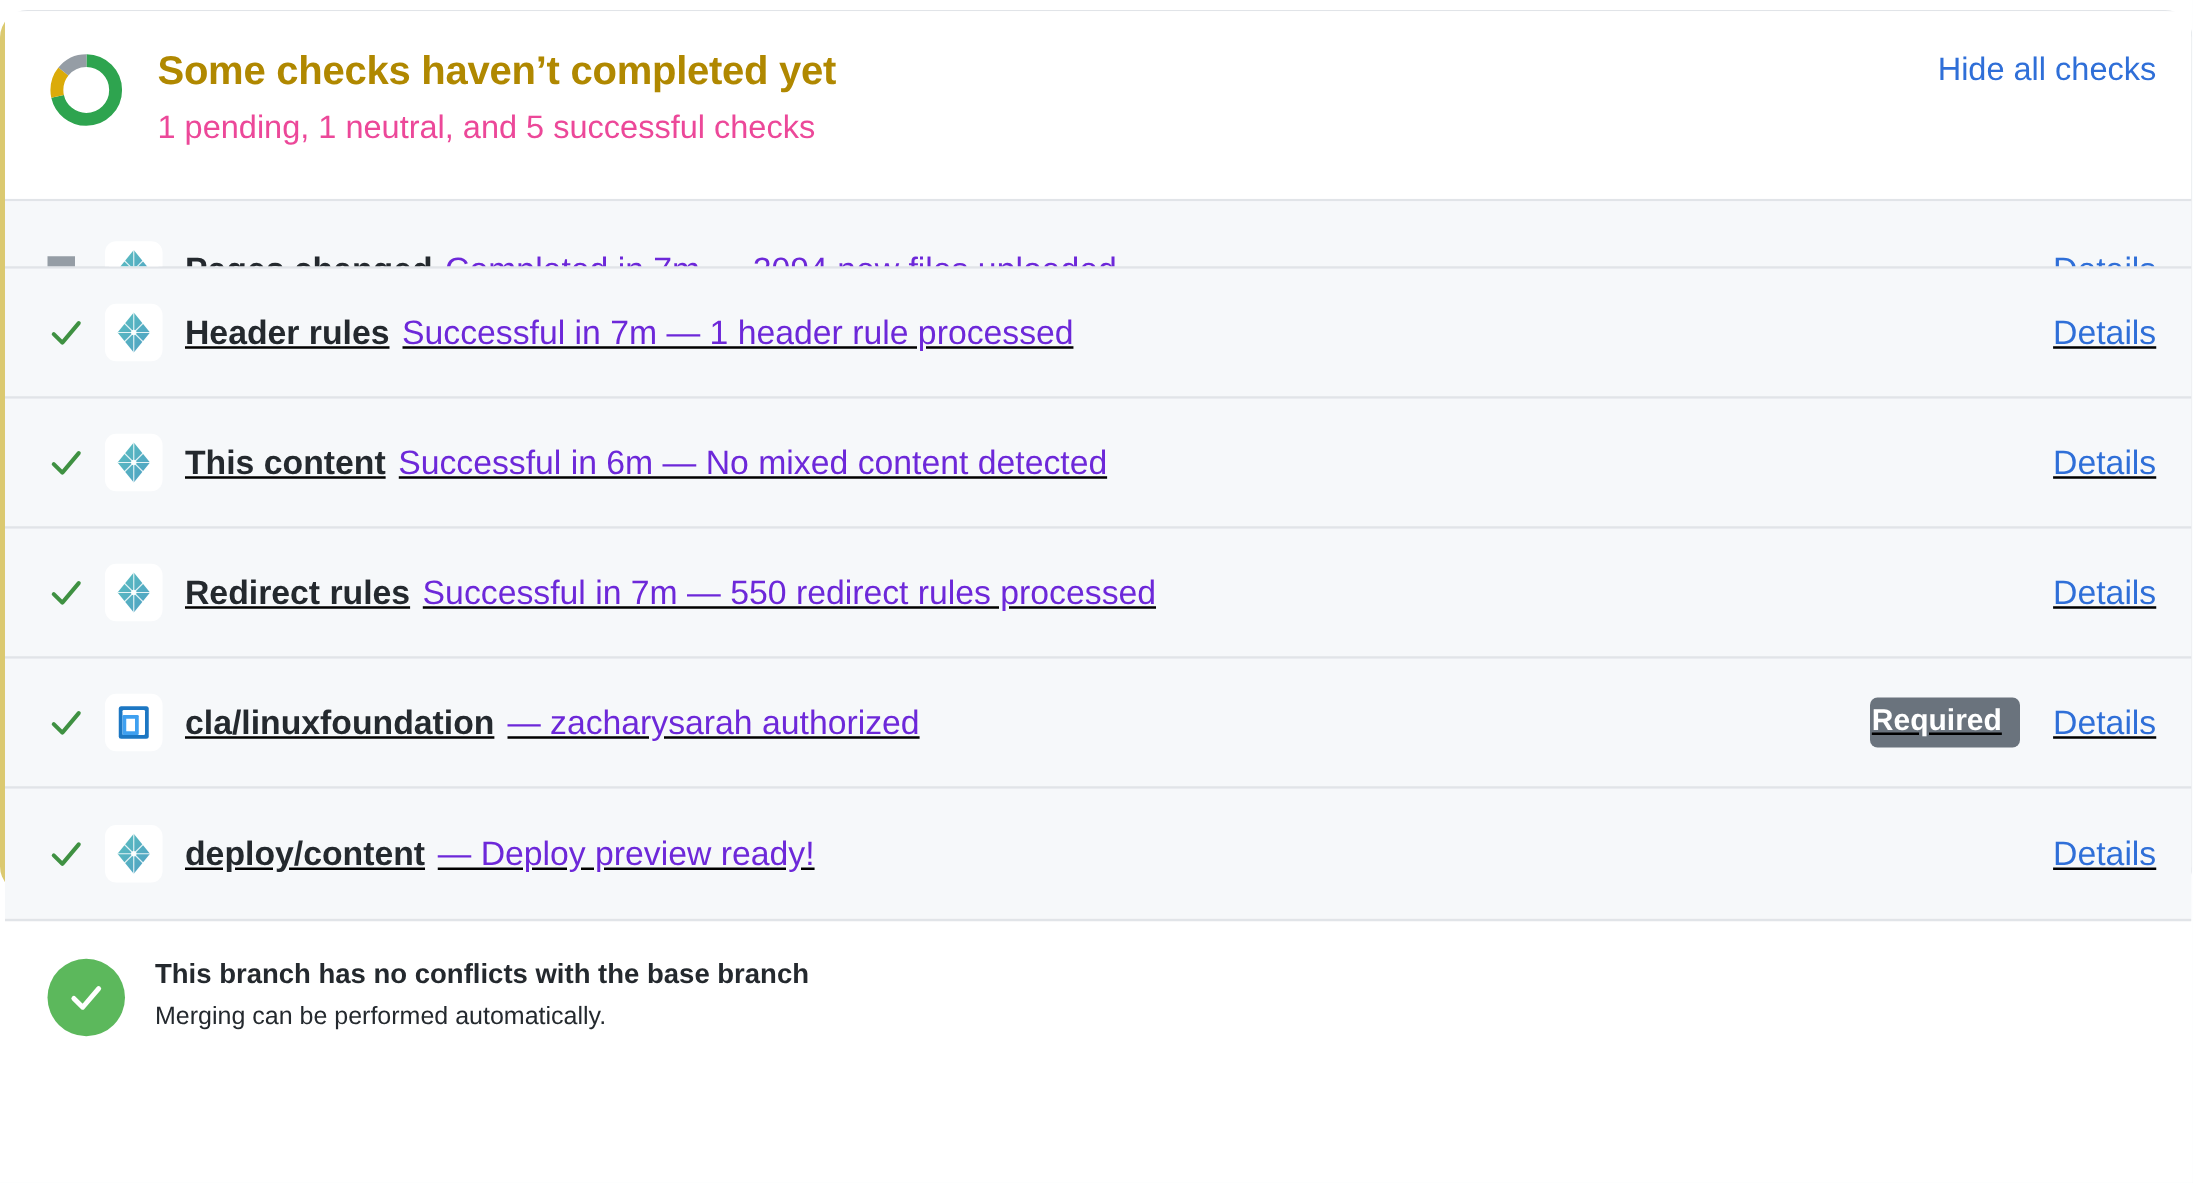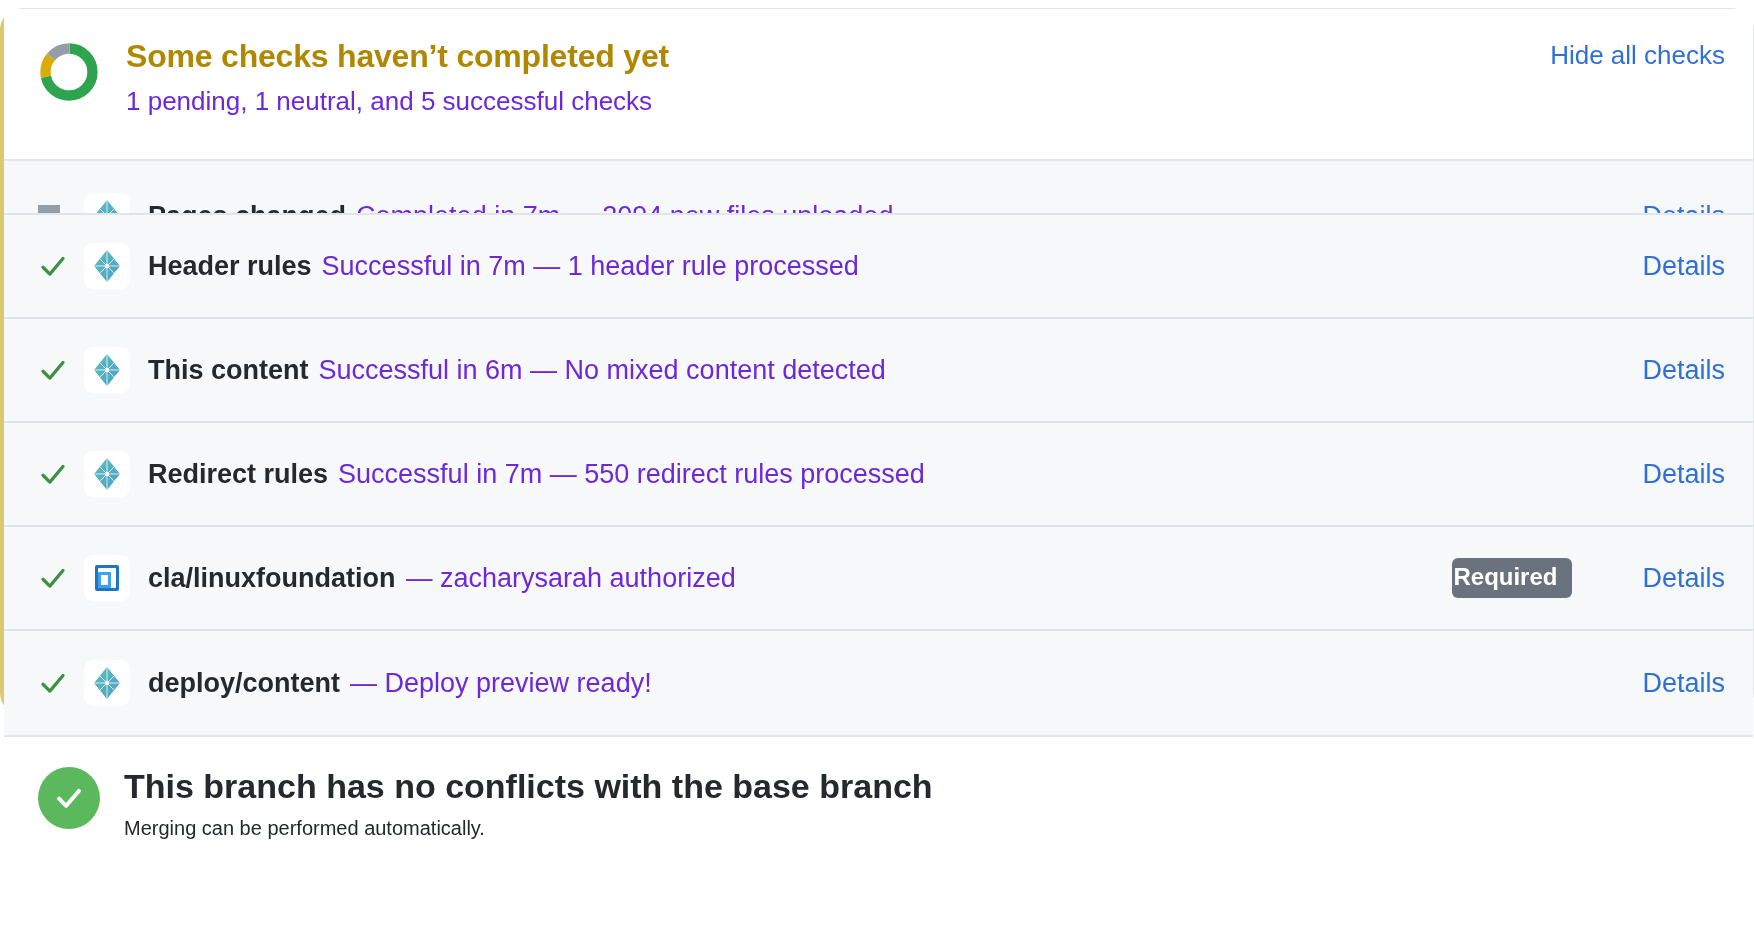--- a/index.html
+++ b/index.html
@@ -53,21 +53,21 @@
   .header-title {
     font-size: 32px;
     font-weight: bold;
     color: #b08800;
     line-height: 1.2;
     letter-spacing: -0.2px;
     margin: 0 0 10px 0;
   }
   .header-sub {
     font-size: 26px;
-    color: #6d28d9;
+    color: #ec4899;
     line-height: 1.25;
     margin: 0;
   }
   .hide-all-checks {
     flex: 0 0 auto;
     align-self: flex-start;
     margin-top: 3px;
     font-size: 26px;
     color: #2f6fd8;
     text-decoration: none;
@@ -80,20 +80,21 @@
     border-top: 2px solid #e1e4e8;
     background: #f6f8fa;
   }
   .check-row {
     display: flex;
     align-items: center;
     height: 104px;
     padding: 0 28px 0 34px;
     background: #f6f8fa;
     border-bottom: 2px solid #e1e4e8;
+    text-decoration: underline;
   }
   .check-row:last-child { border-bottom: none; }
 
   
   .check-row.clipped {
     height: 54px;
     align-items: flex-end;
     overflow: hidden;
   }
   .check-row.clipped .row-inner { transform: translateY(26px); }
@@ -161,21 +162,20 @@
     line-height: 1;
     white-space: nowrap;
   }
   .details-link {
     flex: 0 0 auto;
     font-size: 27px;
     color: #2f6fd8;
     text-decoration: none;
     cursor: pointer;
     white-space: nowrap;
-    margin-left: 44px;
   }
 
   
   .merge-status {
     display: flex;
     align-items: flex-start;
     padding: 28px 28px 30px 34px;
     background: #ffffff;
     border-top: 2px solid #e1e4e8;
   }
@@ -185,21 +185,21 @@
     border-radius: 50%;
     background: #5cb85c;
     display: flex;
     align-items: center;
     justify-content: center;
     margin-right: 24px;
     margin-top: 2px;
   }
   .merge-text { flex: 1 1 auto; }
   .merge-title {
-    font-size: 34px;
+    font-size: 22px;
     font-weight: bold;
     color: #24292e;
     line-height: 1.25;
     margin: 0 0 8px 0;
   }
   .merge-sub {
     font-size: 20px;
     color: #24292e;
     line-height: 1.25;
     margin: 0;

